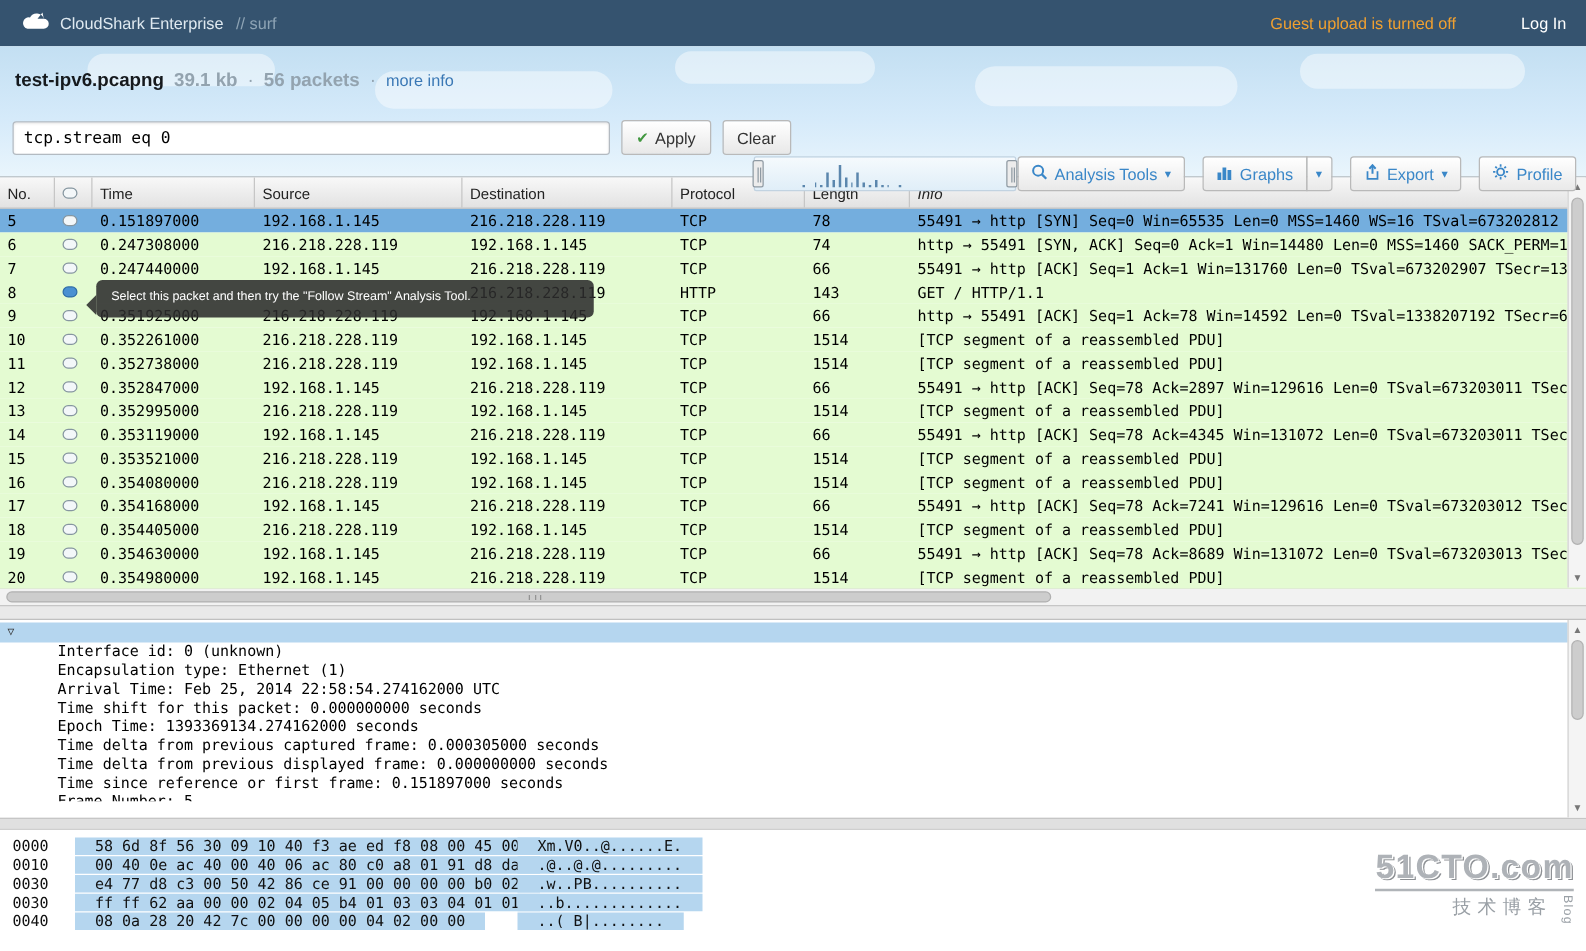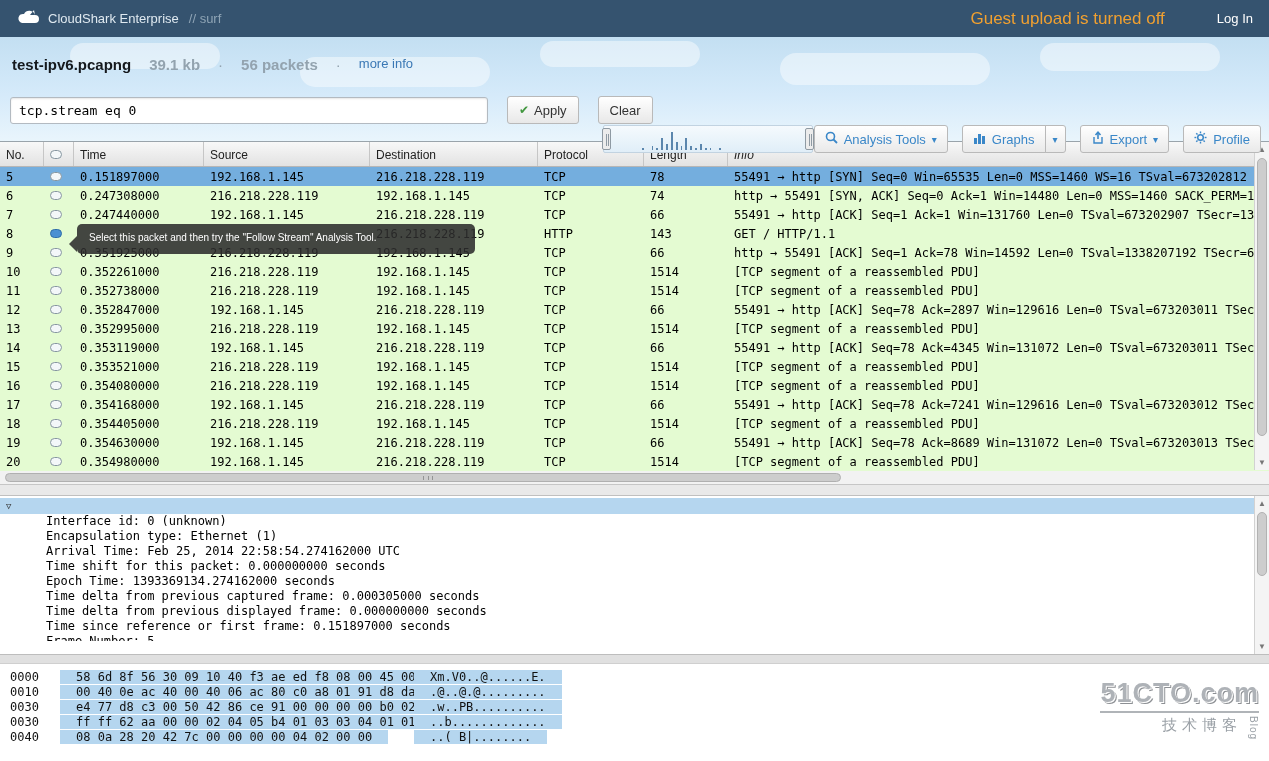--- a/index.html
+++ b/index.html
@@ -6,35 +6,35 @@
   html,body { background:#fff; }
   .page { position:relative; width:1269px; height:761px; overflow:hidden;
           font-family:"Liberation Sans", sans-serif; background:#fff; }
 
   
   .topbar { height:37px; background:#35536f; display:flex; align-items:center;
             justify-content:space-between; padding:0 16px; }
   .brand { display:flex; align-items:center; gap:8px; color:#dfe9f0; font-size:13px; }
   .brand-suffix { color:#8ea4b5; margin-left:2px; }
   .topbar-right { display:flex; align-items:center; }
-  .guest-notice { color:var(--notice_orange); font-size:17px; }
+  .guest-notice { color:var(--notice_orange); font-size:13px; }
   .login { color:#ffffff; font-size:13px; margin-left:52px; cursor:pointer; text-decoration:none; }
 
   
   .sky { position:relative; height:104px; z-index:5;
          background:linear-gradient(180deg,#c3dff2 0%,#d5eafa 55%,#e9f5fc 100%); }
   .cloud { position:absolute; background:#ffffff; border-radius:40px; opacity:.45; }
-  .file-row { position:absolute; left:12px; top:19px; display:flex; align-items:flex-start;
-              gap:18px; white-space:nowrap; }
+  .file-row { position:absolute; left:12px; top:19px; display:flex; align-items:center;
+              gap:8px; white-space:nowrap; }
   .fname { font-size:15px; font-weight:bold; color:#15191d; }
   .fmeta { font-size:15px; color:#93a3af; font-weight:bold; }
   .fsep  { font-size:15px; color:#93a3af; }
   .more-info { font-size:13px; color:#3a78b5; cursor:pointer; text-decoration:none; }
 
-  .filter-row { position:absolute; left:10px; top:59px; display:flex; gap:19px; align-items:center; }
+  .filter-row { position:absolute; left:10px; top:59px; display:flex; gap:9px; align-items:center; }
   .filter-input { width:478px; height:27px; border:1px solid #b3bac1; border-radius:3px;
                   font:13px "DejaVu Sans Mono", monospace; color:#000; padding:0 8px;
                   box-shadow:inset 0 1px 2px rgba(0,0,0,.10); background:#fff; }
   .btn { height:28px; padding:0 11px; font-size:13px; color:#333;
          background:linear-gradient(#ffffff,#e8e8e8); border:1px solid #b9b9b9;
          border-radius:3px; display:inline-flex; align-items:center; gap:5px; cursor:pointer; }
   .check { color:#41973f; font-size:12px; }
 
   .timeline { position:absolute; left:603px; top:88px; width:210px; height:28px;
               background:linear-gradient(#f5fafd,#e0eef8); border:1px solid #c2d3e1;

